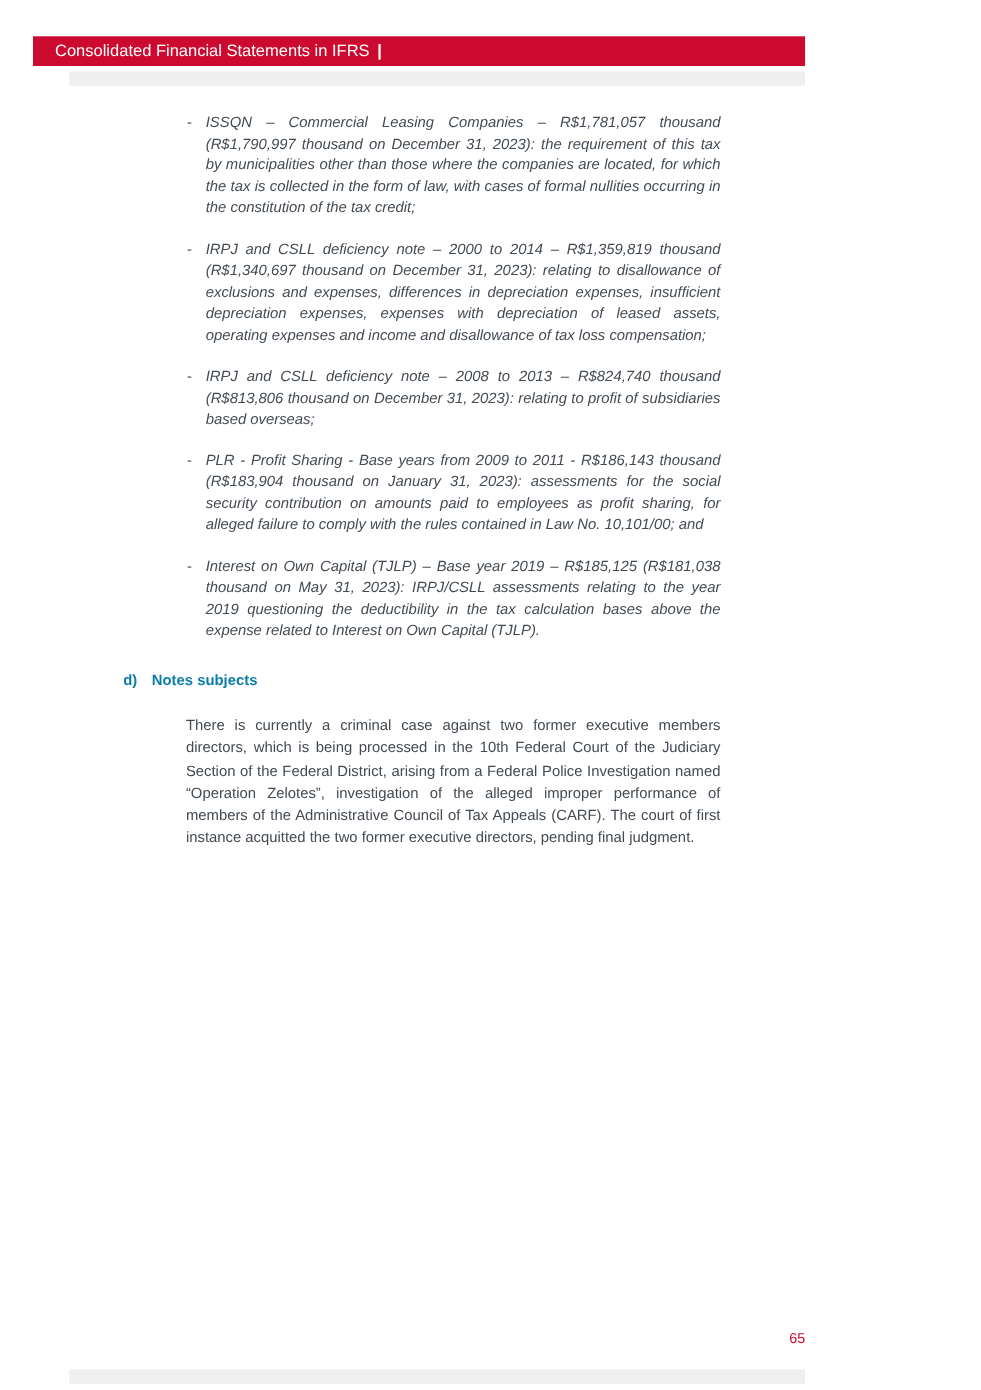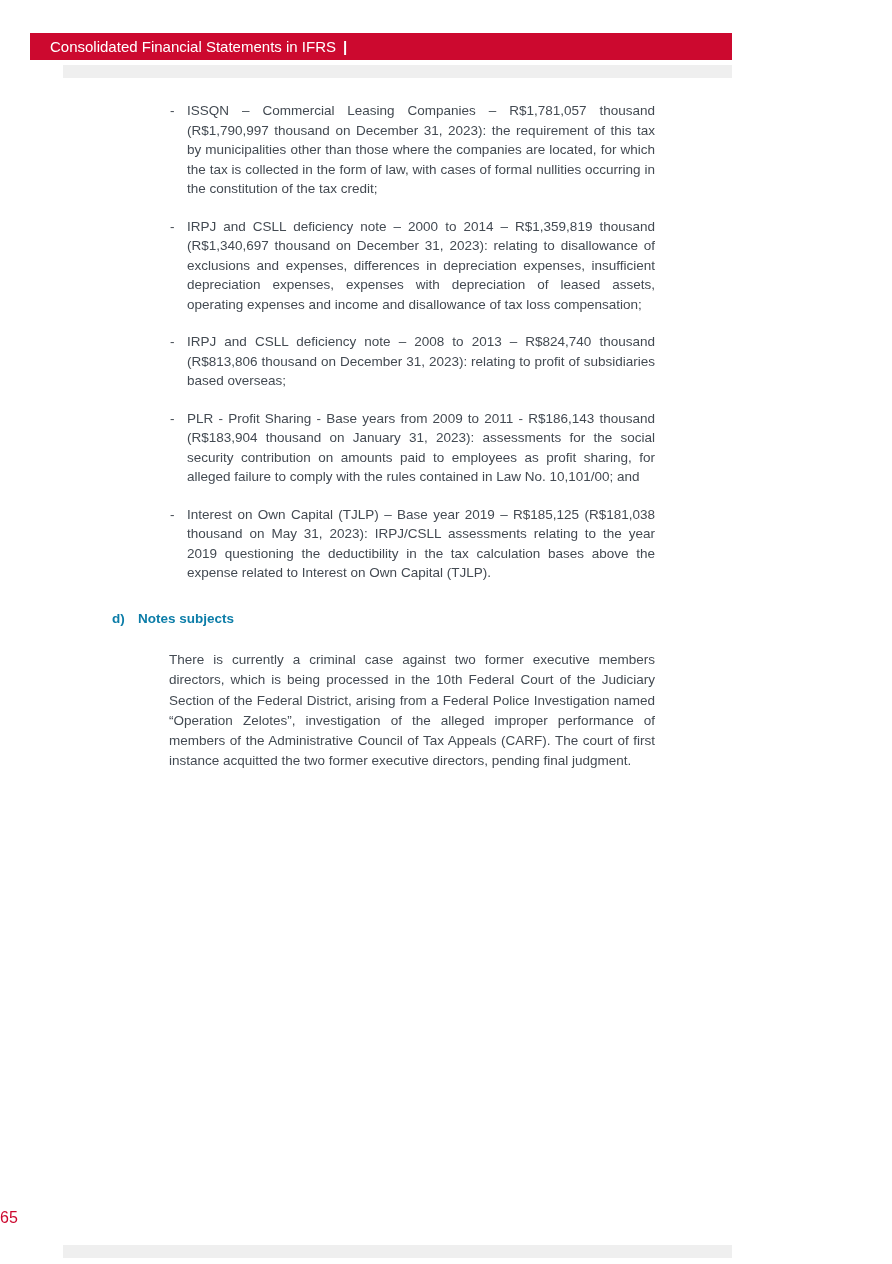--- a/index.html
+++ b/index.html
@@ -61,20 +61,21 @@
   .bullet-item{
     display:flex;
     margin-bottom:18px;
   }
   .bullet-item .marker{
     flex:0 0 17px;
   }
   .bullet-item .text{
     flex:1;
     text-align:justify;
+    font-style:italic;
   }
 
   
   .section-heading{
     position:absolute;
     top:611px;
     left:112px;
     right:77px;
     color:var(--section-blue);
     font-weight:bold;
@@ -94,23 +95,23 @@
     text-align:justify;
     margin-left:36px;
   }
 
   
   .page-number{
     position:absolute;
     top:1209px;
     left:0;
     width:100%;
-    text-align:left;
+    text-align:right;
     color:var(--header-red);
-    font-size:16px;
+    font-size:13px;
   }
 </style>
 </head>
 <body>
 
 <div class="page">
 
   <div class="header-bar">
     <span>Consolidated Financial Statements in IFRS</span>
     <span class="sep">|</span>

